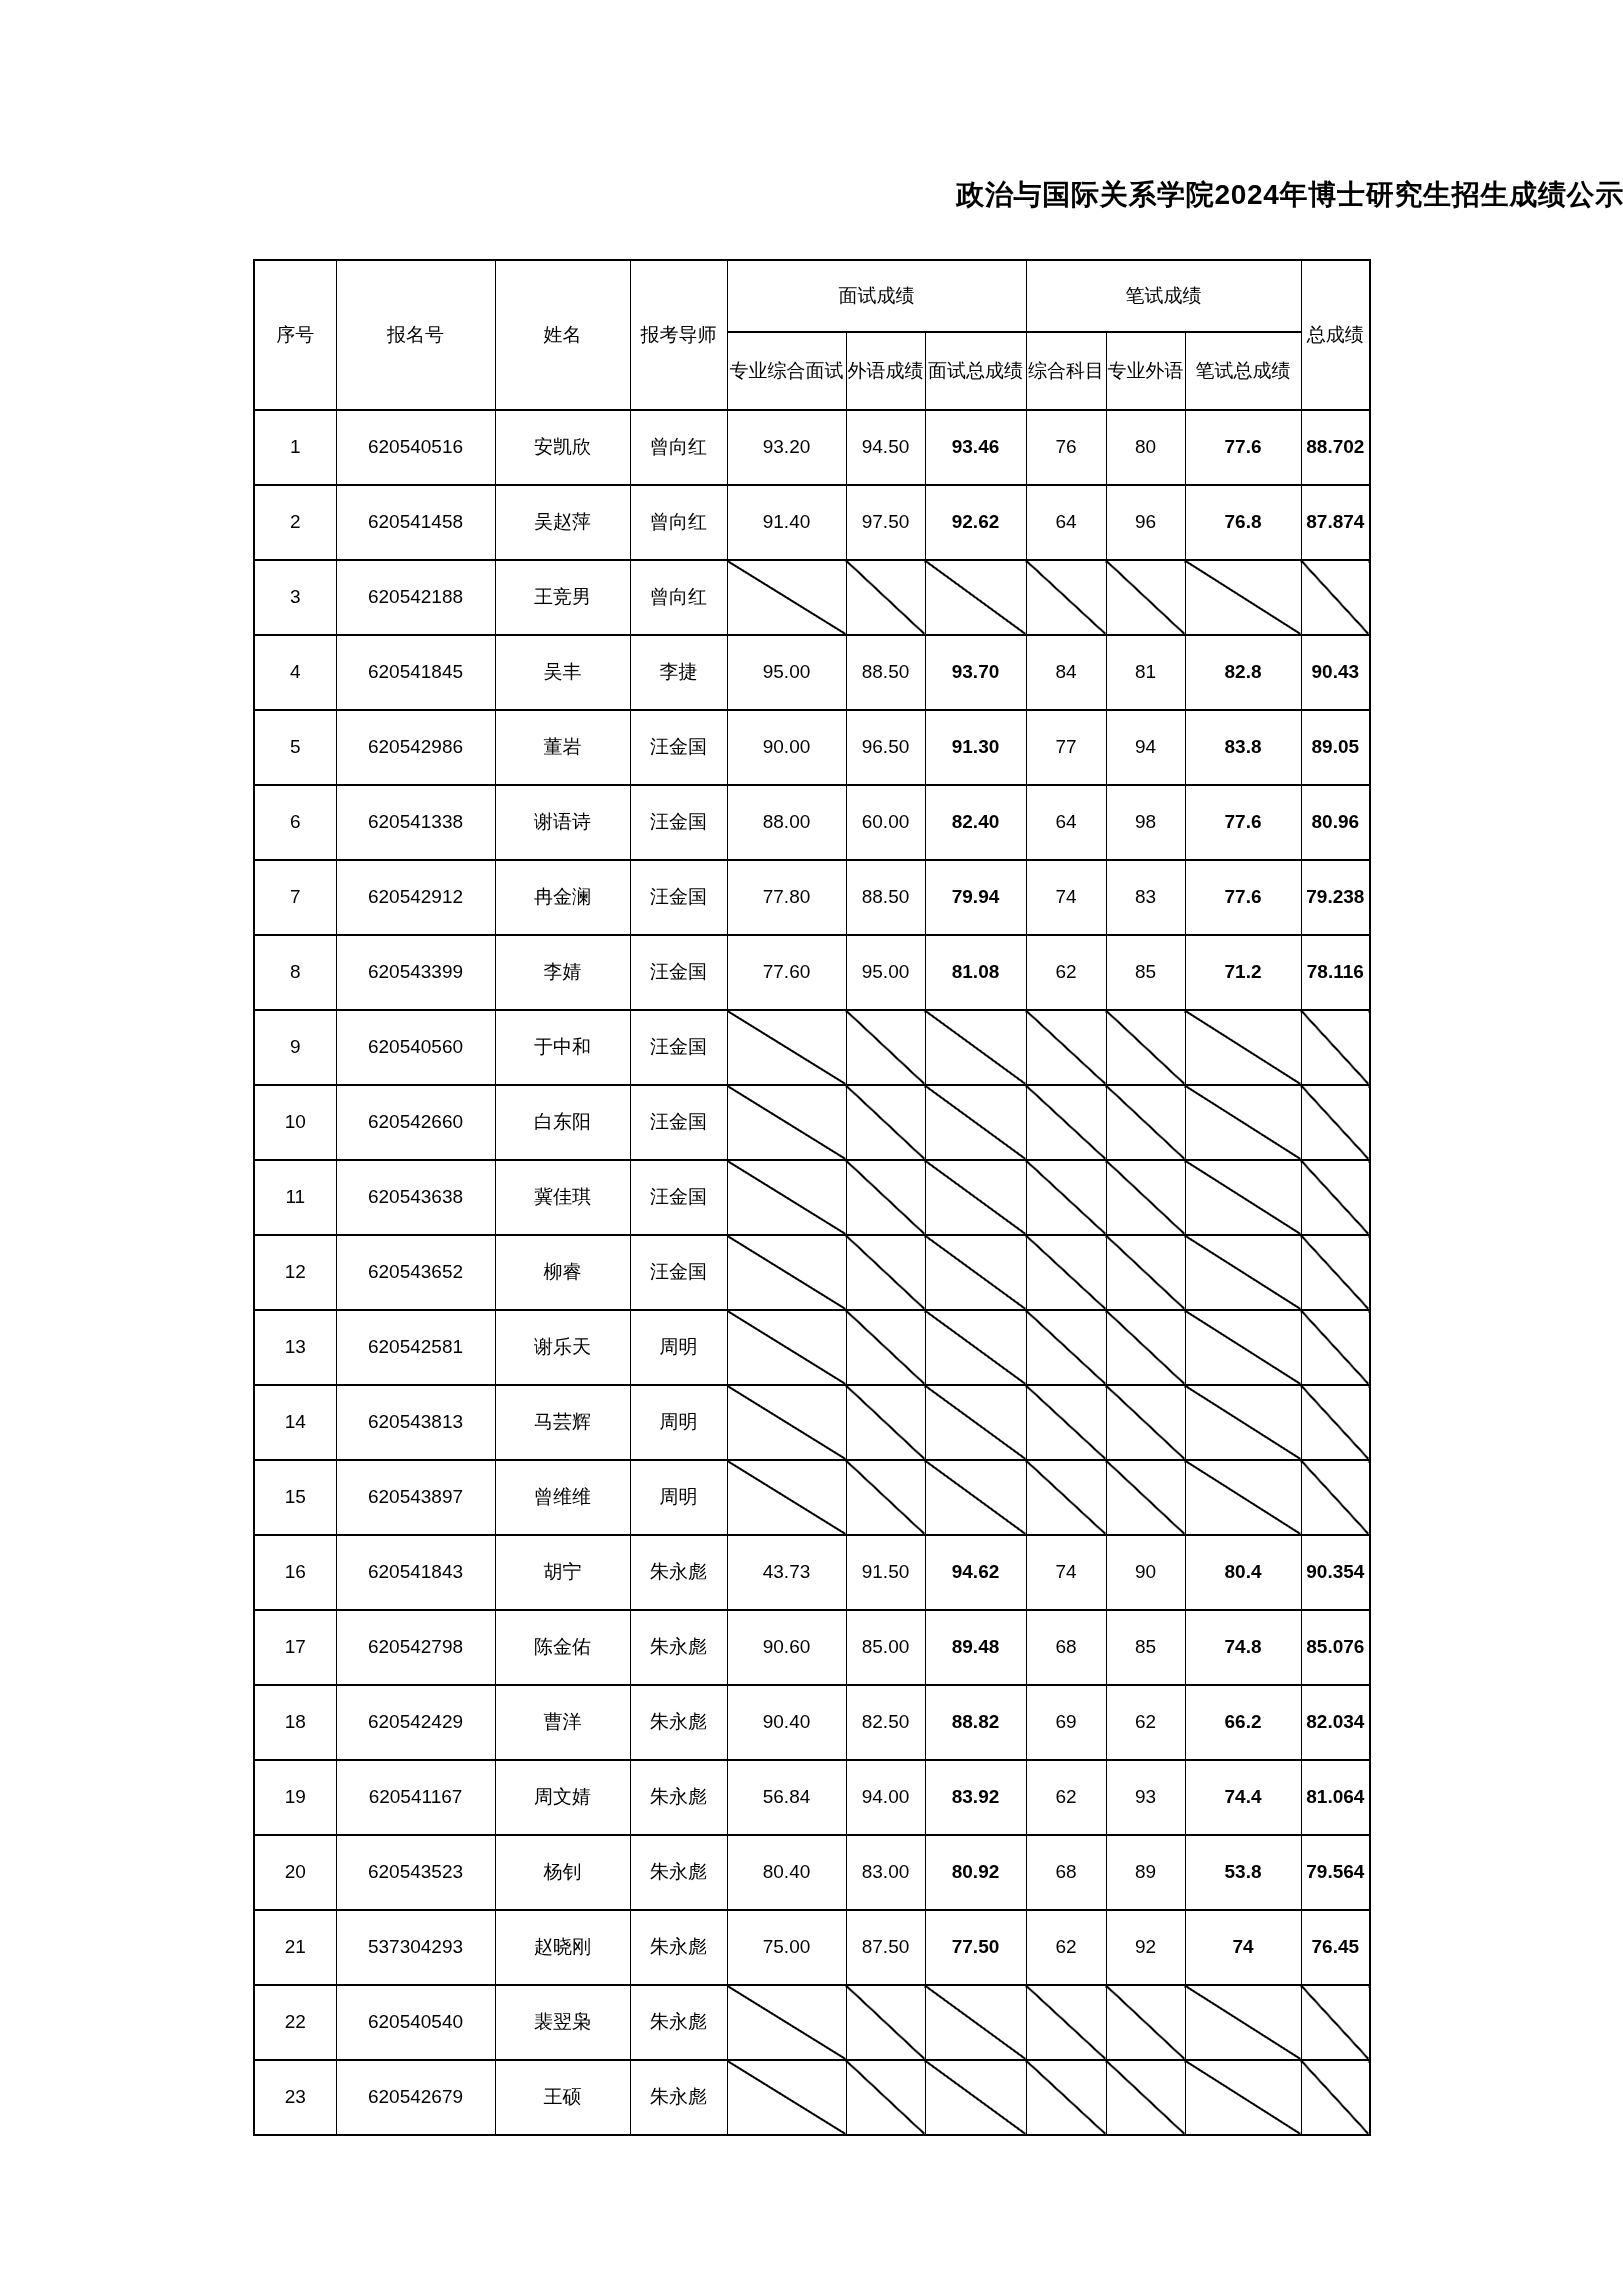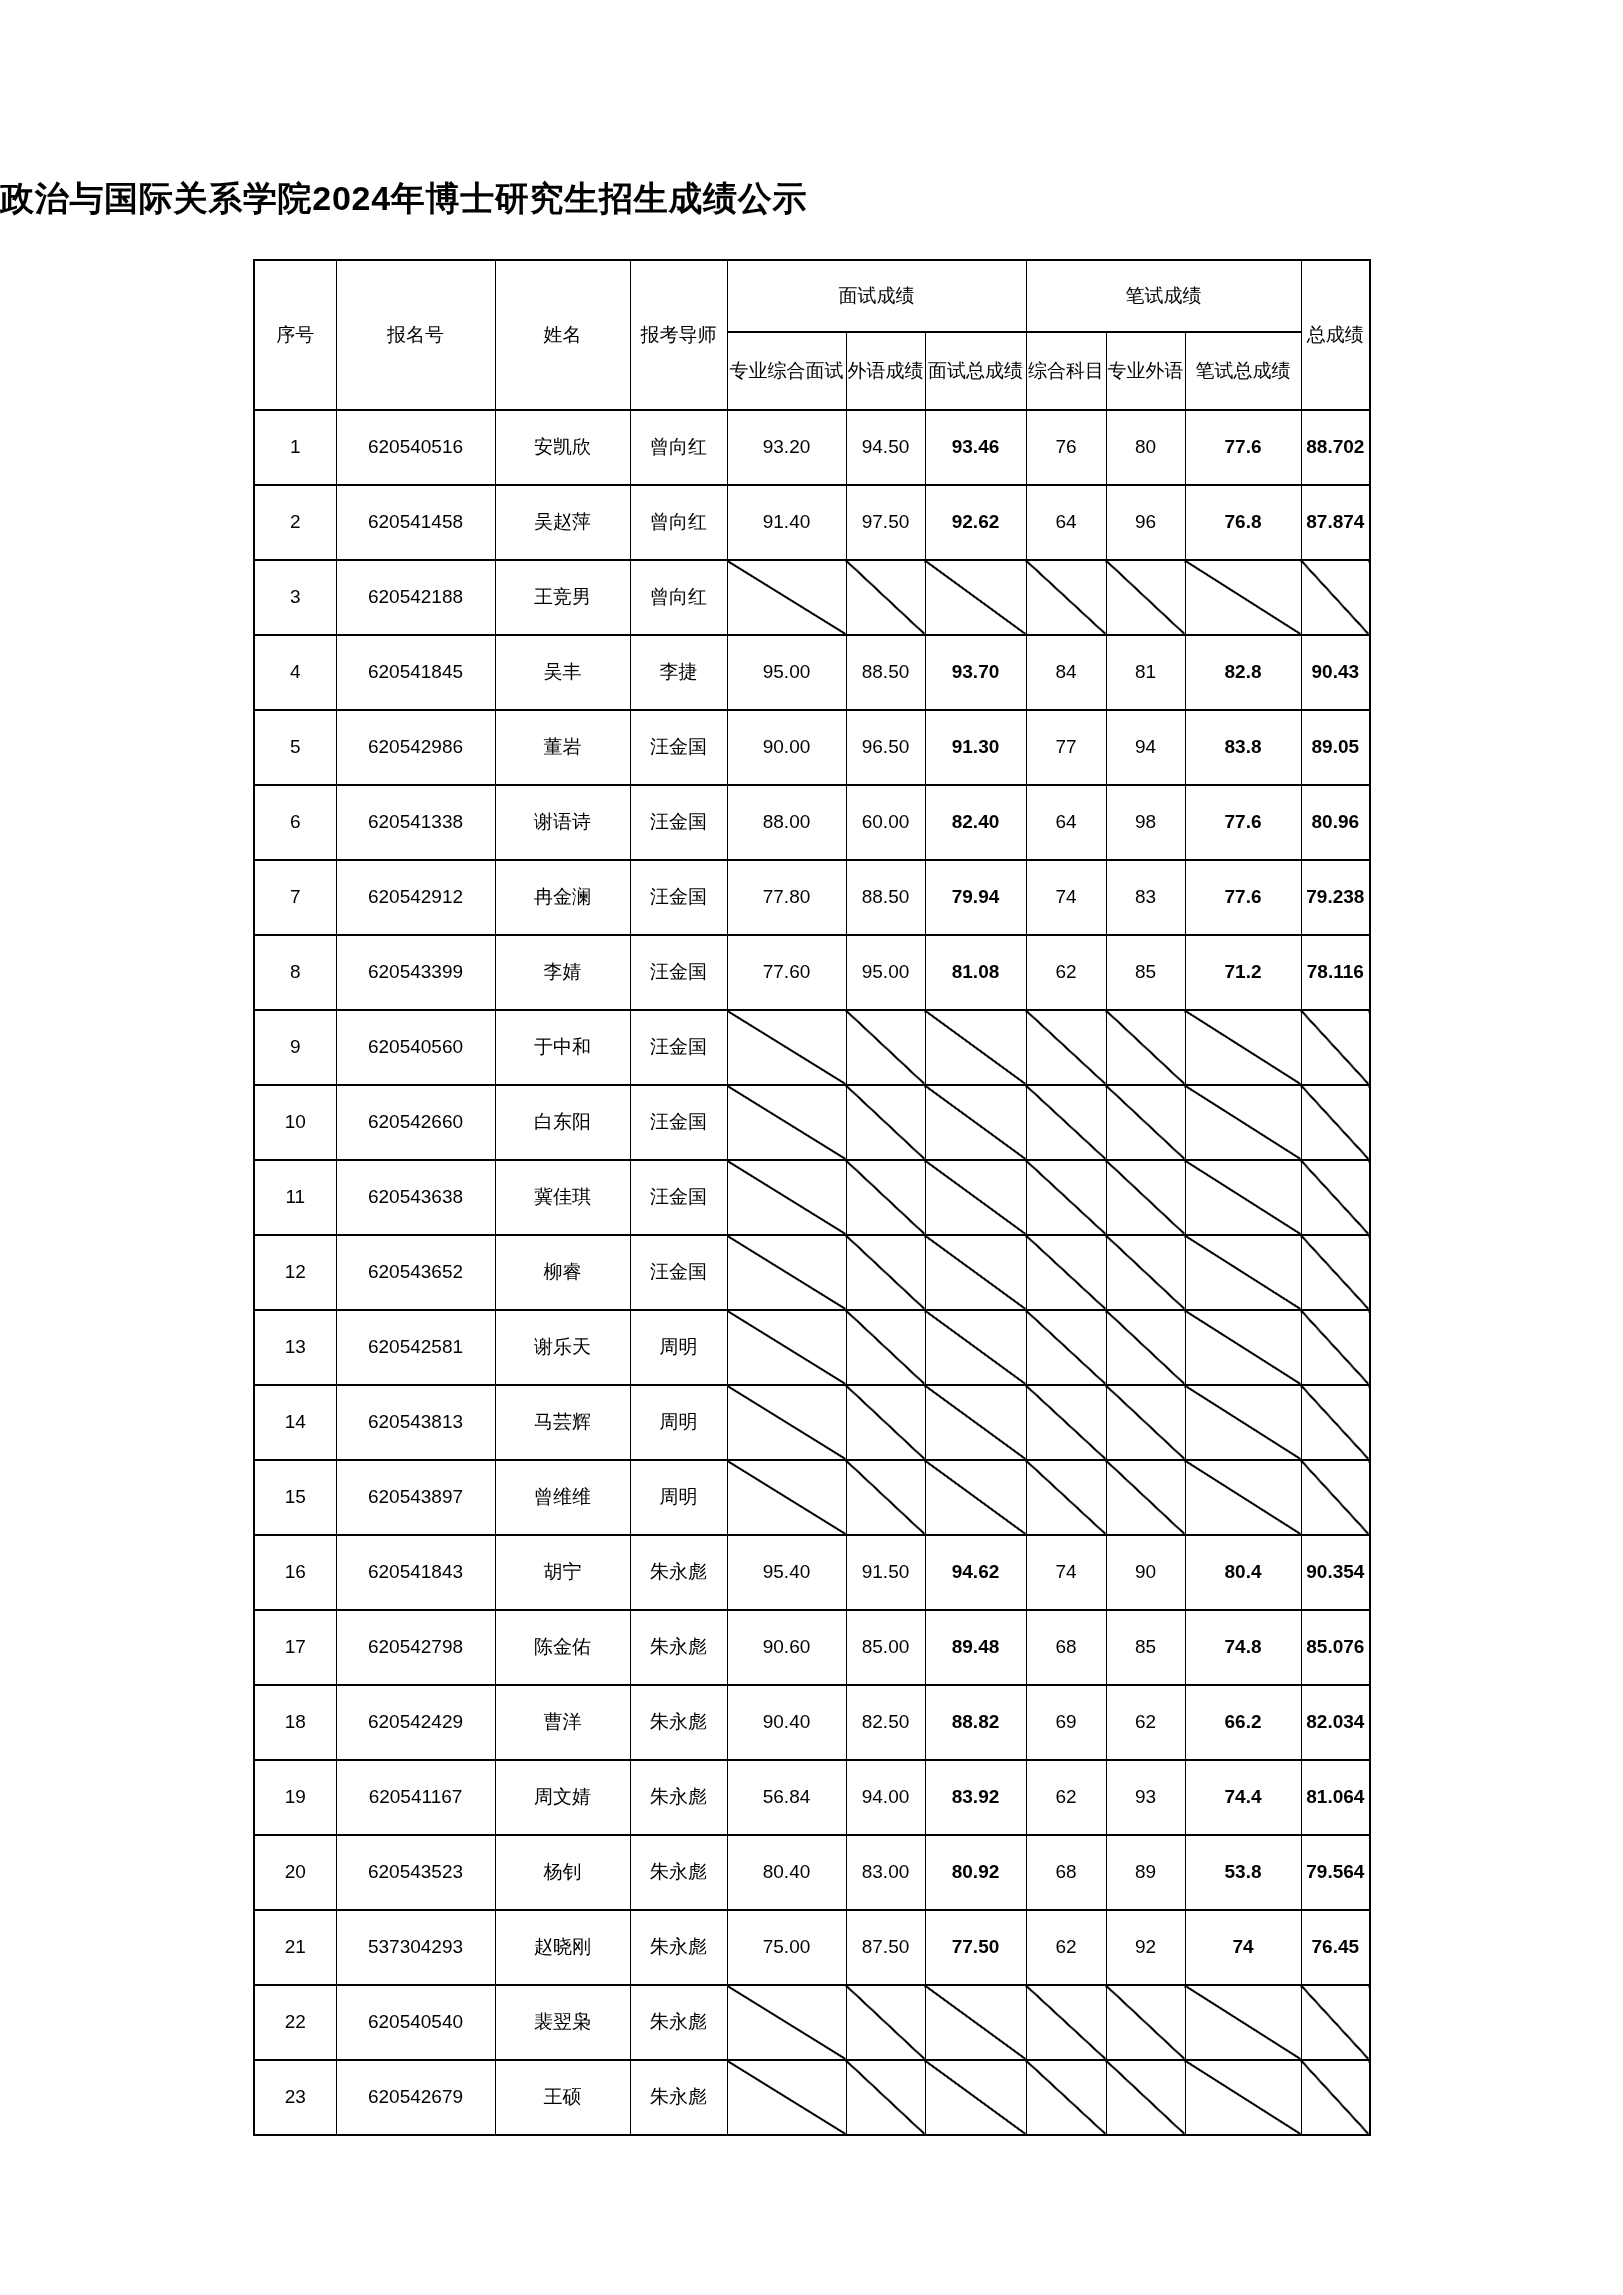--- a/index.html
+++ b/index.html
@@ -10,22 +10,22 @@
     background:#ffffff;
     color:#000;
     font-family:"Liberation Sans", sans-serif;
   }
   .title {
     position:absolute;
     top:176px;
     left:0;
     width:100%;
     margin:0;
-    text-align:left;
-    font-size:34px;
+    text-align:right;
+    font-size:28px;
     font-weight:bold;
     letter-spacing:0.7px;
   }
   table.scores {
     position:absolute;
     left:253px;
     top:259px;
     width:1117px;
     table-layout:fixed;
     border-collapse:collapse;
@@ -290,21 +290,21 @@
           <td class="slash"></td>
           <td class="slash"></td>
           <td class="b slash"></td>
           <td class="b slash"></td>
         </tr>
         <tr>
           <td>16</td>
           <td>620541843</td>
           <td>胡宁</td>
           <td>朱永彪</td>
-          <td>95.40</td>
+          <td>43.73</td>
           <td>91.50</td>
           <td class="b">94.62</td>
           <td>74</td>
           <td>90</td>
           <td class="b">80.4</td>
           <td class="b">90.354</td>
         </tr>
         <tr>
           <td>17</td>
           <td>620542798</td>

